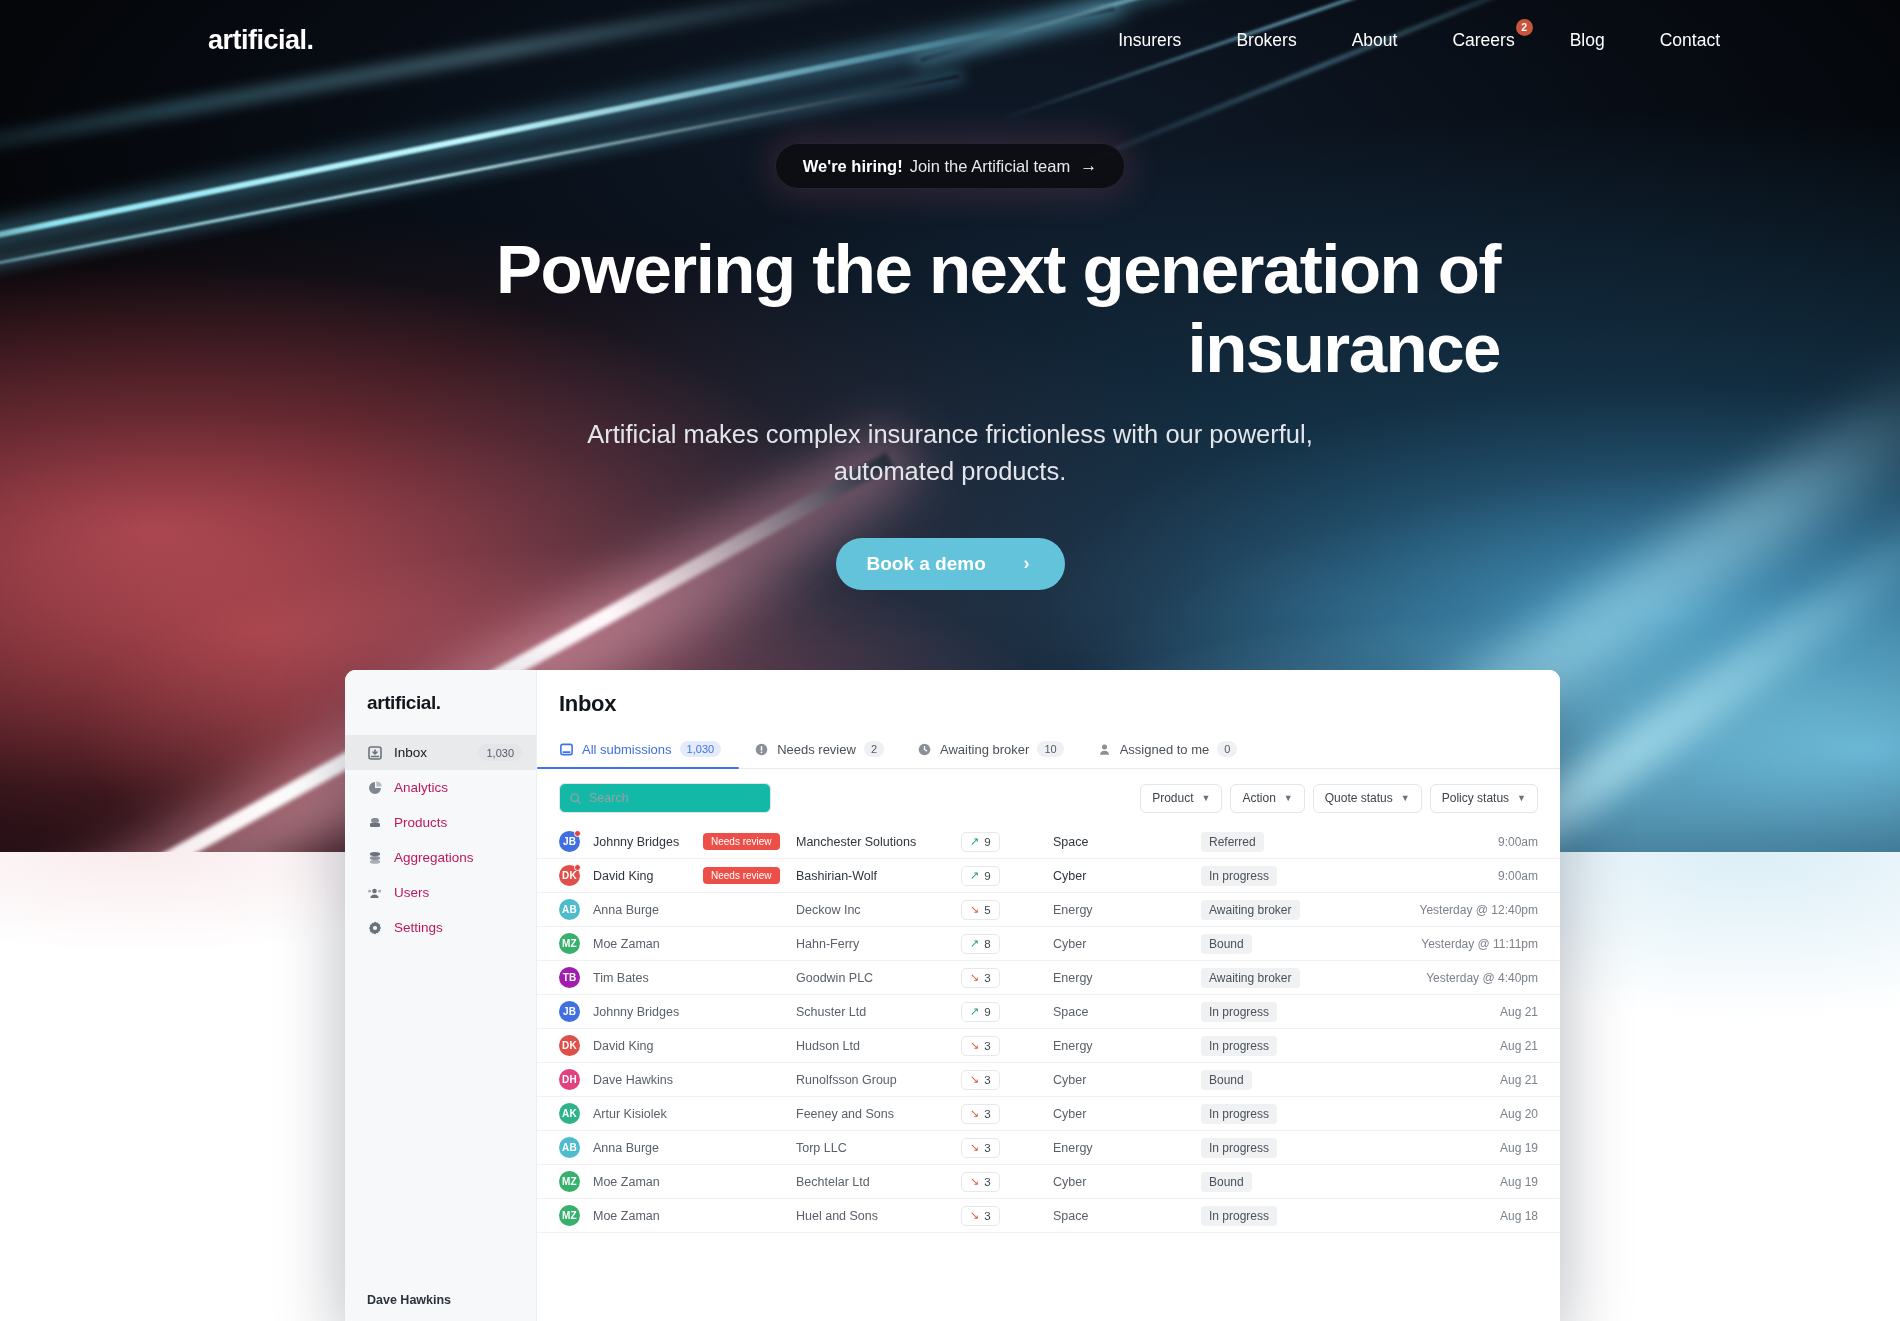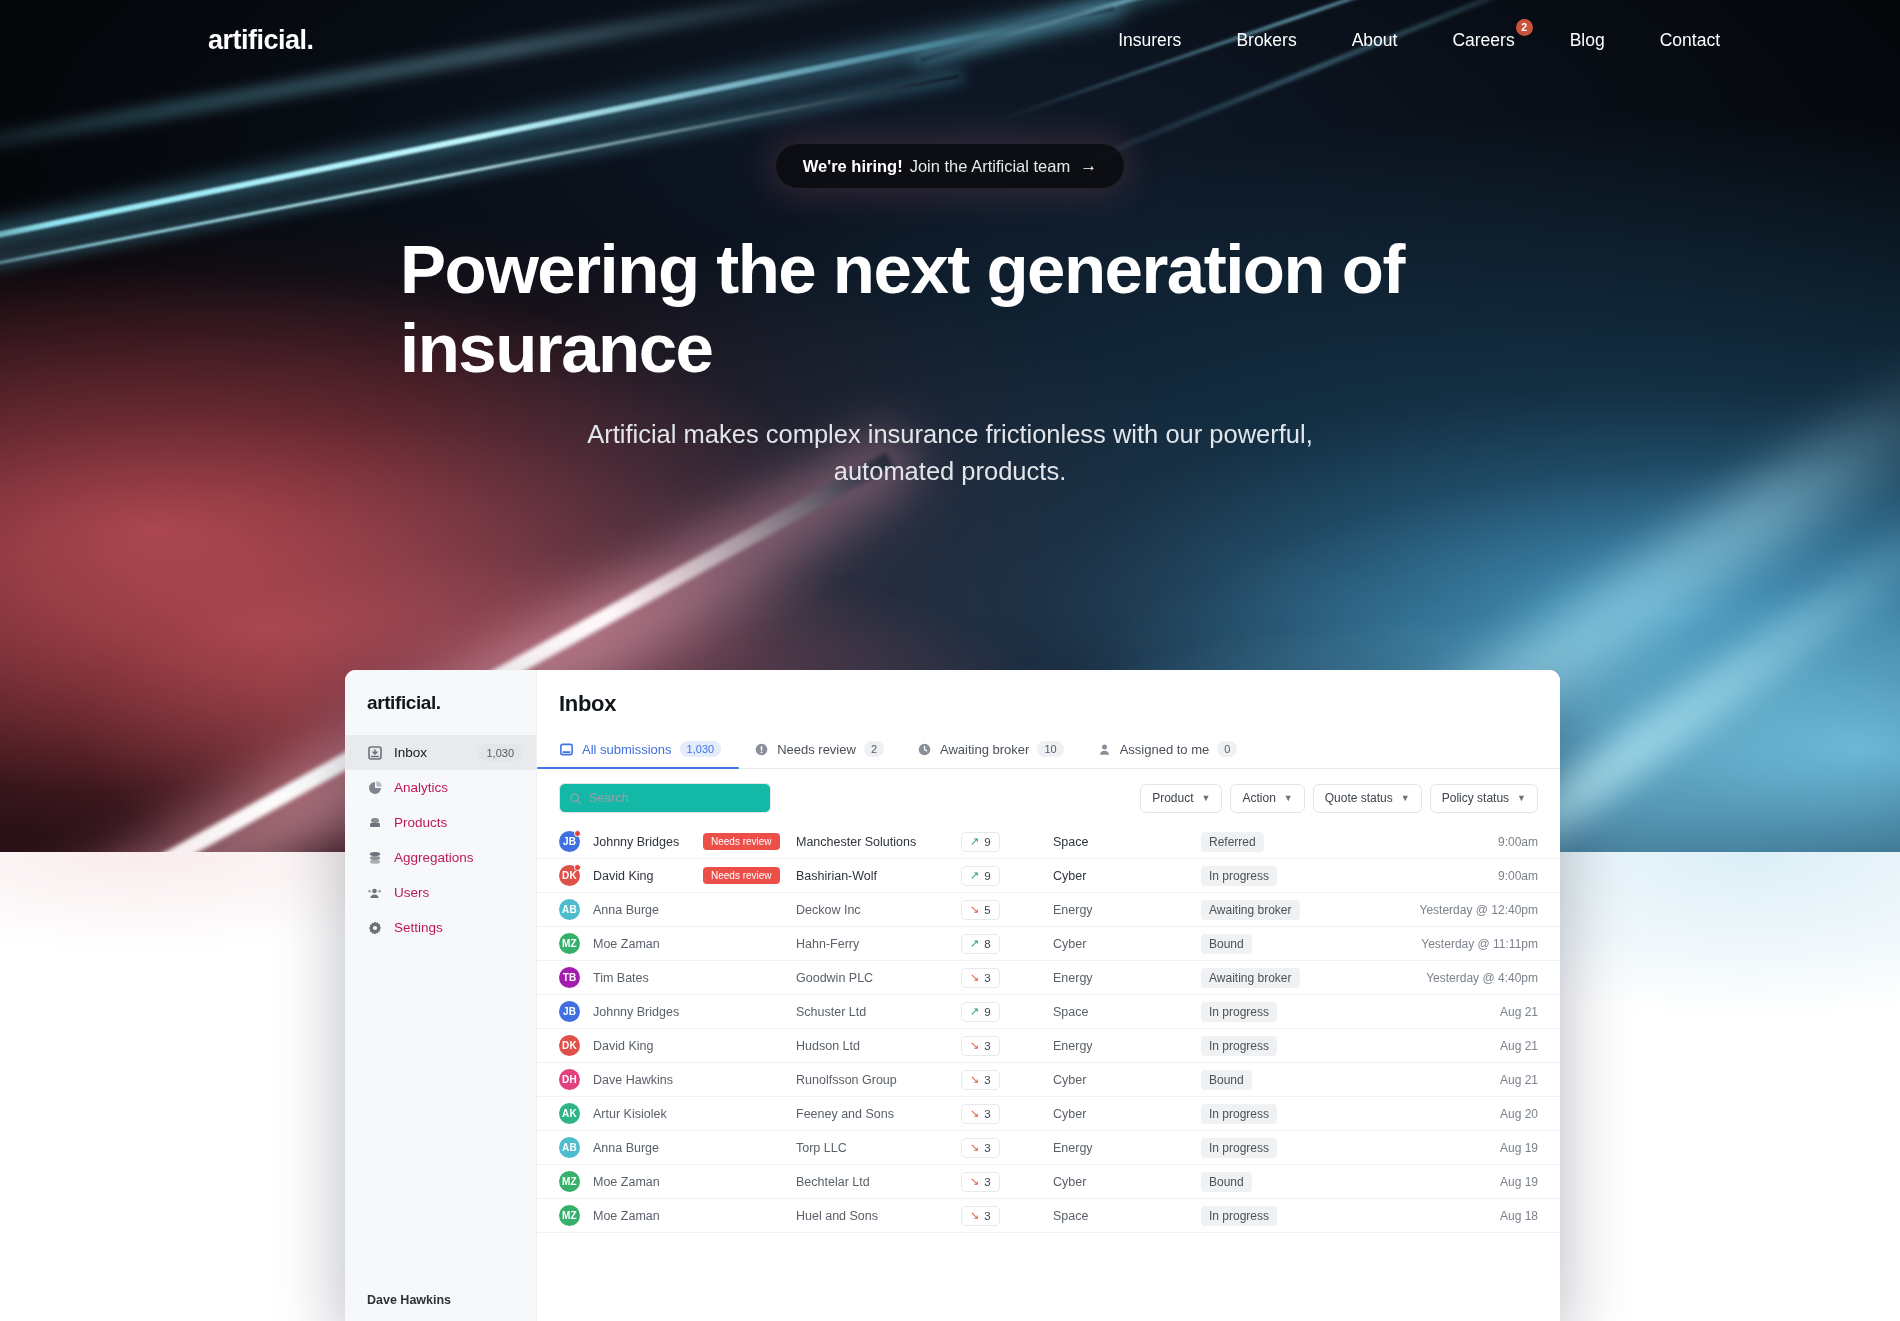--- a/index.html
+++ b/index.html
@@ -155,21 +155,21 @@
     backdrop-filter:blur(4px);
   }
   .hiring-strong { font-weight:700; }
   .hiring-rest { color:#e6e8ec; font-weight:400; }
   .hiring-arrow { font-size:17px; margin-left:3px; }
 
   .hero-title {
     margin-top:42px;
     color:#ffffff;
     font-size:69px; font-weight:700; line-height:1.14;
-    text-align:left; letter-spacing:-1.5px;
+    text-align:right; letter-spacing:-1.5px;
     max-width:1100px;
   }
   .hero-sub {
     margin-top:28px;
     color:#e2e5ea; font-size:25.5px; font-weight:400;
     line-height:1.42; text-align:center; max-width:760px;
   }
   .demo-btn {
     margin-top:49px;
     width:229px; height:52px; border-radius:26px;
@@ -366,20 +366,24 @@
 </div>
 
 <div id="hero-content">
   <div class="hiring-pill">
     <span class="hiring-strong">We're hiring!</span>
     <span class="hiring-rest">Join the Artificial team</span>
     <span class="hiring-arrow">→</span>
   </div>
   <h1 class="hero-title">Powering the next generation of insurance</h1>
   <p class="hero-sub">Artificial makes complex insurance frictionless with our powerful, automated products.</p>
+  <button class="demo-btn">
+    <span class="lbl">Book a demo</span>
+    <span class="chev">›</span>
+  </button>
 </div>
 
 <div id="app-panel">
 
   <div class="app-sidebar">
     <div class="app-brand">artificial.</div>
 
     <div class="side-item active">
       <svg class="side-icon" viewBox="0 0 16 16" fill="none">
         <rect x="2" y="2" width="12" height="12" rx="2" stroke="currentColor" stroke-width="1.6"></rect>

